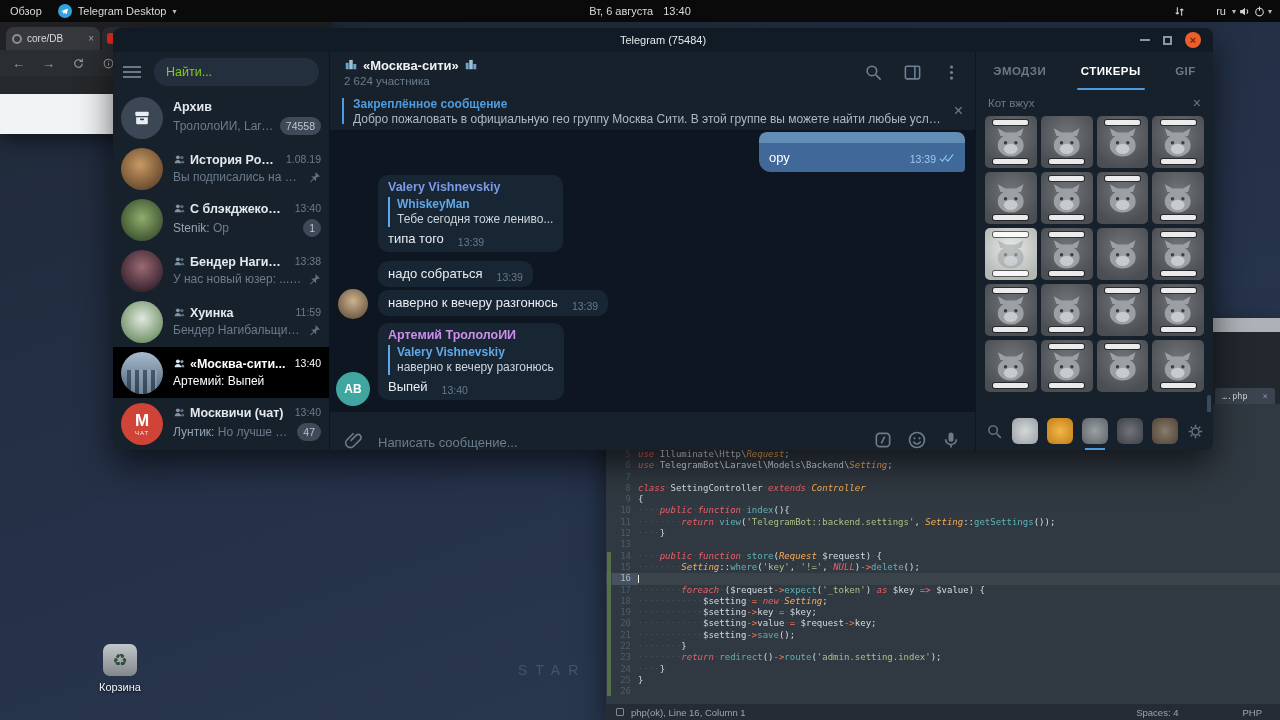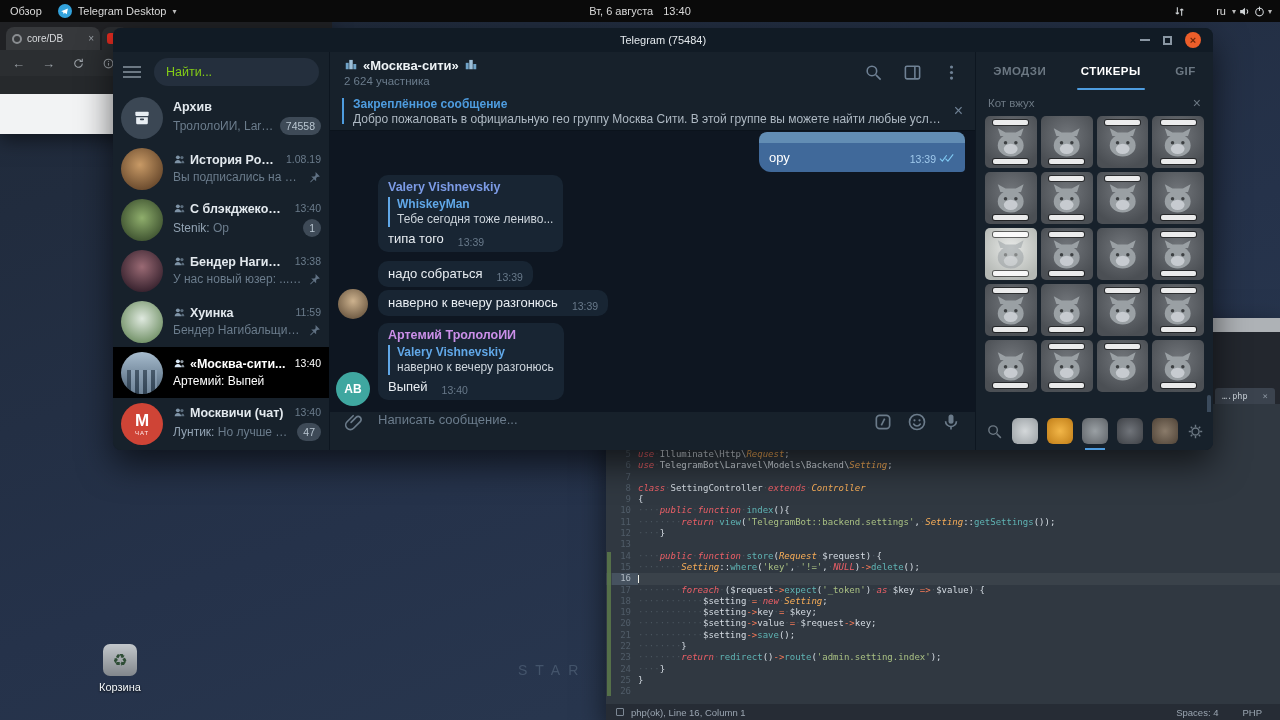--- a/index.html
+++ b/index.html
@@ -63,21 +63,21 @@
   .tok-kw{color:#ec5f66;font-style:italic}
   .tok-type{color:#f9ae58;font-style:italic}
   .tok-fn{color:#5fb4b4}
   .tok-str{color:#a9c083}
   .tok-op{color:#f97b58}
   .tok-cs{color:#ec5f66;font-style:italic}
   .tok-ws{color:#49545e}
   .ed-status{position:absolute;left:0;right:0;bottom:0;height:16px;background:#262c35;
     color:#9aa5b1;font-size:9.5px;display:flex;align-items:center;padding:0 10px;gap:7px}
   .ed-status .sicon{width:8px;height:8px;border:1px solid #7d8894;border-radius:1px;flex:none}
-  .ed-status .right{margin-left:auto;display:flex;gap:24px;padding-right:8px}
+  .ed-status .right{margin-left:auto;display:flex;gap:64px;padding-right:8px}
 
   
   .tg{position:absolute;left:113px;top:28px;width:1100px;height:422px;background:#17212b;
     border-radius:8px;z-index:20;box-shadow:0 14px 34px rgba(0,0,0,.6);overflow:hidden}
   .tg-titlebar{position:absolute;left:0;top:0;right:0;height:24px;background:#111b25;
     display:flex;align-items:center;justify-content:center;color:#e4e9ed;font-size:11px}
   .wc{position:absolute;right:12px;top:0;height:24px;display:flex;align-items:center;gap:13px}
   .wc .min{width:10px;height:2px;background:#8a97a3}
   .wc .max{width:9px;height:9px;border:2px solid #8a97a3}
   .wc .close{width:16px;height:16px;border-radius:50%;background:#ec5e2a;color:#6e2708;
@@ -159,21 +159,21 @@
   .av-initials-av{background:#3fa7a0;color:#fff;font-size:12px;font-weight:700}
   .msg-out{position:absolute;border-radius:8px 8px 4px 12px;overflow:hidden}
   .out-top{height:11px;background:#628db4}
   .out-main{height:29px;background:#40699a;display:flex;align-items:center;padding:0 10px;
     color:#fff;font-size:13px}
   .out-meta{margin-left:auto;display:flex;align-items:center;gap:3px}
   .mtime.out{color:#9fc9ec;margin-left:0;top:1px}
   .checks{display:flex}
   .checks svg{width:16px;height:10px;color:#7ec8f2}
   .input-bar{position:absolute;left:0;right:0;bottom:0;height:38px;background:#17212b;
-    display:flex;align-items:flex-start;padding:0 14px;gap:14px}
+    display:flex;align-items:flex-end;padding:0 14px;gap:14px}
   .input-bar .ic svg{width:20px;height:20px;color:#6b7b8a;display:block}
   .in-ph{flex:1;font-size:13px;color:#6b7c8c}
 
   
   .stkpanel{position:absolute;left:862px;top:24px;bottom:0;width:238px;background:#17212b;
     border-left:1px solid #0d1620}
   .stk-tabs{height:38px;display:flex;align-items:center;justify-content:space-around;
     font-size:11.5px;font-weight:700;letter-spacing:.4px;color:#6c7883}
   .stk-tab{position:relative;height:100%;display:flex;align-items:center;padding:0 4px;cursor:pointer}
   .stk-tab.active{color:#fff}

